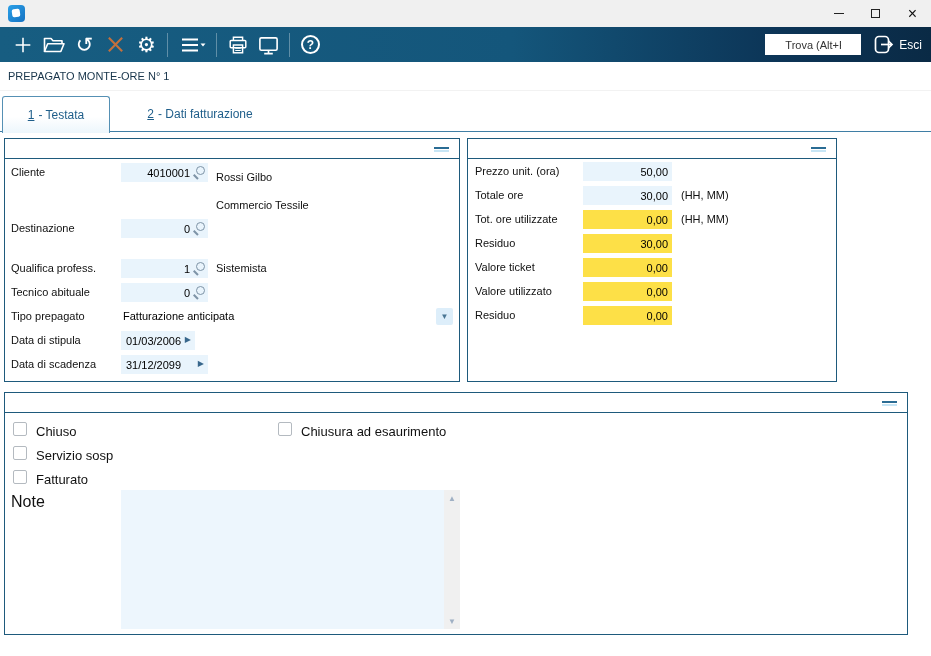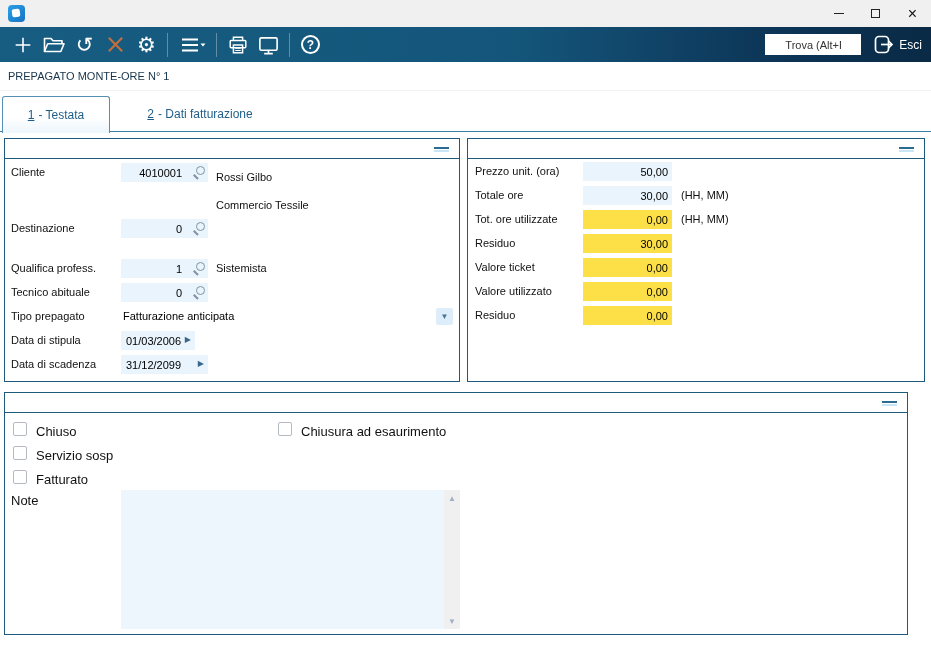--- a/index.html
+++ b/index.html
@@ -34,32 +34,32 @@
   
   .tabline{position:absolute;top:131px;left:0;right:0;height:1px;background:#3f7ea5;z-index:1}
   .tab{position:absolute;font-size:12px;color:#1f5e8a;display:flex;align-items:center;justify-content:center;cursor:default}
   .tab .u{text-decoration:underline;margin-right:4px}
   .tab-active{left:2px;top:96px;width:108px;height:37px;background:linear-gradient(#ffffff 55%,#ecf6fc);border:1px solid #5590b4;border-bottom:none;border-radius:3px 3px 0 0;z-index:2}
   .tab-inactive{left:112px;top:97px;width:176px;height:34px}
 
   
   .panel{position:absolute;background:#fff;border:1px solid #1e5a7c}
   .panel-left{left:4px;top:138px;width:456px;height:244px}
-  .panel-right{left:467px;top:138px;width:458px;height:244px}
+  .panel-right{left:467px;top:138px;width:370px;height:244px}
   .panel-bottom{left:4px;top:392px;width:904px;height:243px}
   .phead{position:absolute;top:0;left:0;right:0;height:20px;border-bottom:1px solid #1e5a7c}
   .pdash{position:absolute;right:10px;top:8px;width:15px;height:2px;background:#2a6c94;box-shadow:0 3px 0 #c6e5f5}
 
   
   .frow{position:absolute;left:0;right:0;height:20px;font-size:11px;color:#111}
   .flabel{position:absolute;top:3px}
   .fld{position:absolute;top:0;height:19px;background:#e9f4fc;display:flex;align-items:center;font-size:11px;color:#000}
   .fld.ro{background:#fde047}
   .num{justify-content:flex-end}
-  .wmag{padding-right:26px}
+  .wmag{padding-right:18px}
   .pr4{padding-right:4px}
   .mag{position:absolute;right:3px;top:3px;width:12px;height:13px}
   .mag::before{content:"";position:absolute;right:0;top:0;width:7px;height:7px;border:1.5px solid #7d93a6;border-radius:50%}
   .mag::after{content:"";position:absolute;left:0;bottom:1px;width:6px;height:1.6px;background:#7d93a6;transform:rotate(45deg)}
   .datefld{padding-left:5px}
   .datearrow{position:absolute;right:4px;top:5px;font-size:8px;color:#38678c;line-height:1}
   .ddvalue{position:absolute;left:118px;top:3px;color:#000}
   .ddbtn{position:absolute;right:6px;top:1px;width:17px;height:17px;background:#ddeefa;border-radius:2px;border:none;display:flex;align-items:center;justify-content:center;font-size:8px;color:#4a7694}
   .desc{position:absolute;left:211px;top:3px;color:#111}
 
@@ -301,21 +301,21 @@
   <div class="frow" style="top:51px">
     <span class="cb" style="left:8px"></span>
     <span class="cblabel" style="left:31px">Servizio sosp</span>
   </div>
 
   <div class="frow" style="top:75px">
     <span class="cb" style="left:8px"></span>
     <span class="cblabel" style="left:31px">Fatturato</span>
   </div>
 
-  <span class="flabel" style="position:absolute;left:6px;top:100px;font-size:13px;color:#111">Note</span>
+  <span class="flabel" style="position:absolute;left:6px;top:100px;font-size:16px;color:#111">Note</span>
   <div class="notearea">
     <span></span>
     <div class="sbar">
       <button class="sarrow up">▲</button>
       <button class="sarrow down">▼</button>
     </div>
   </div>
 </div>
 
 </body></html>

